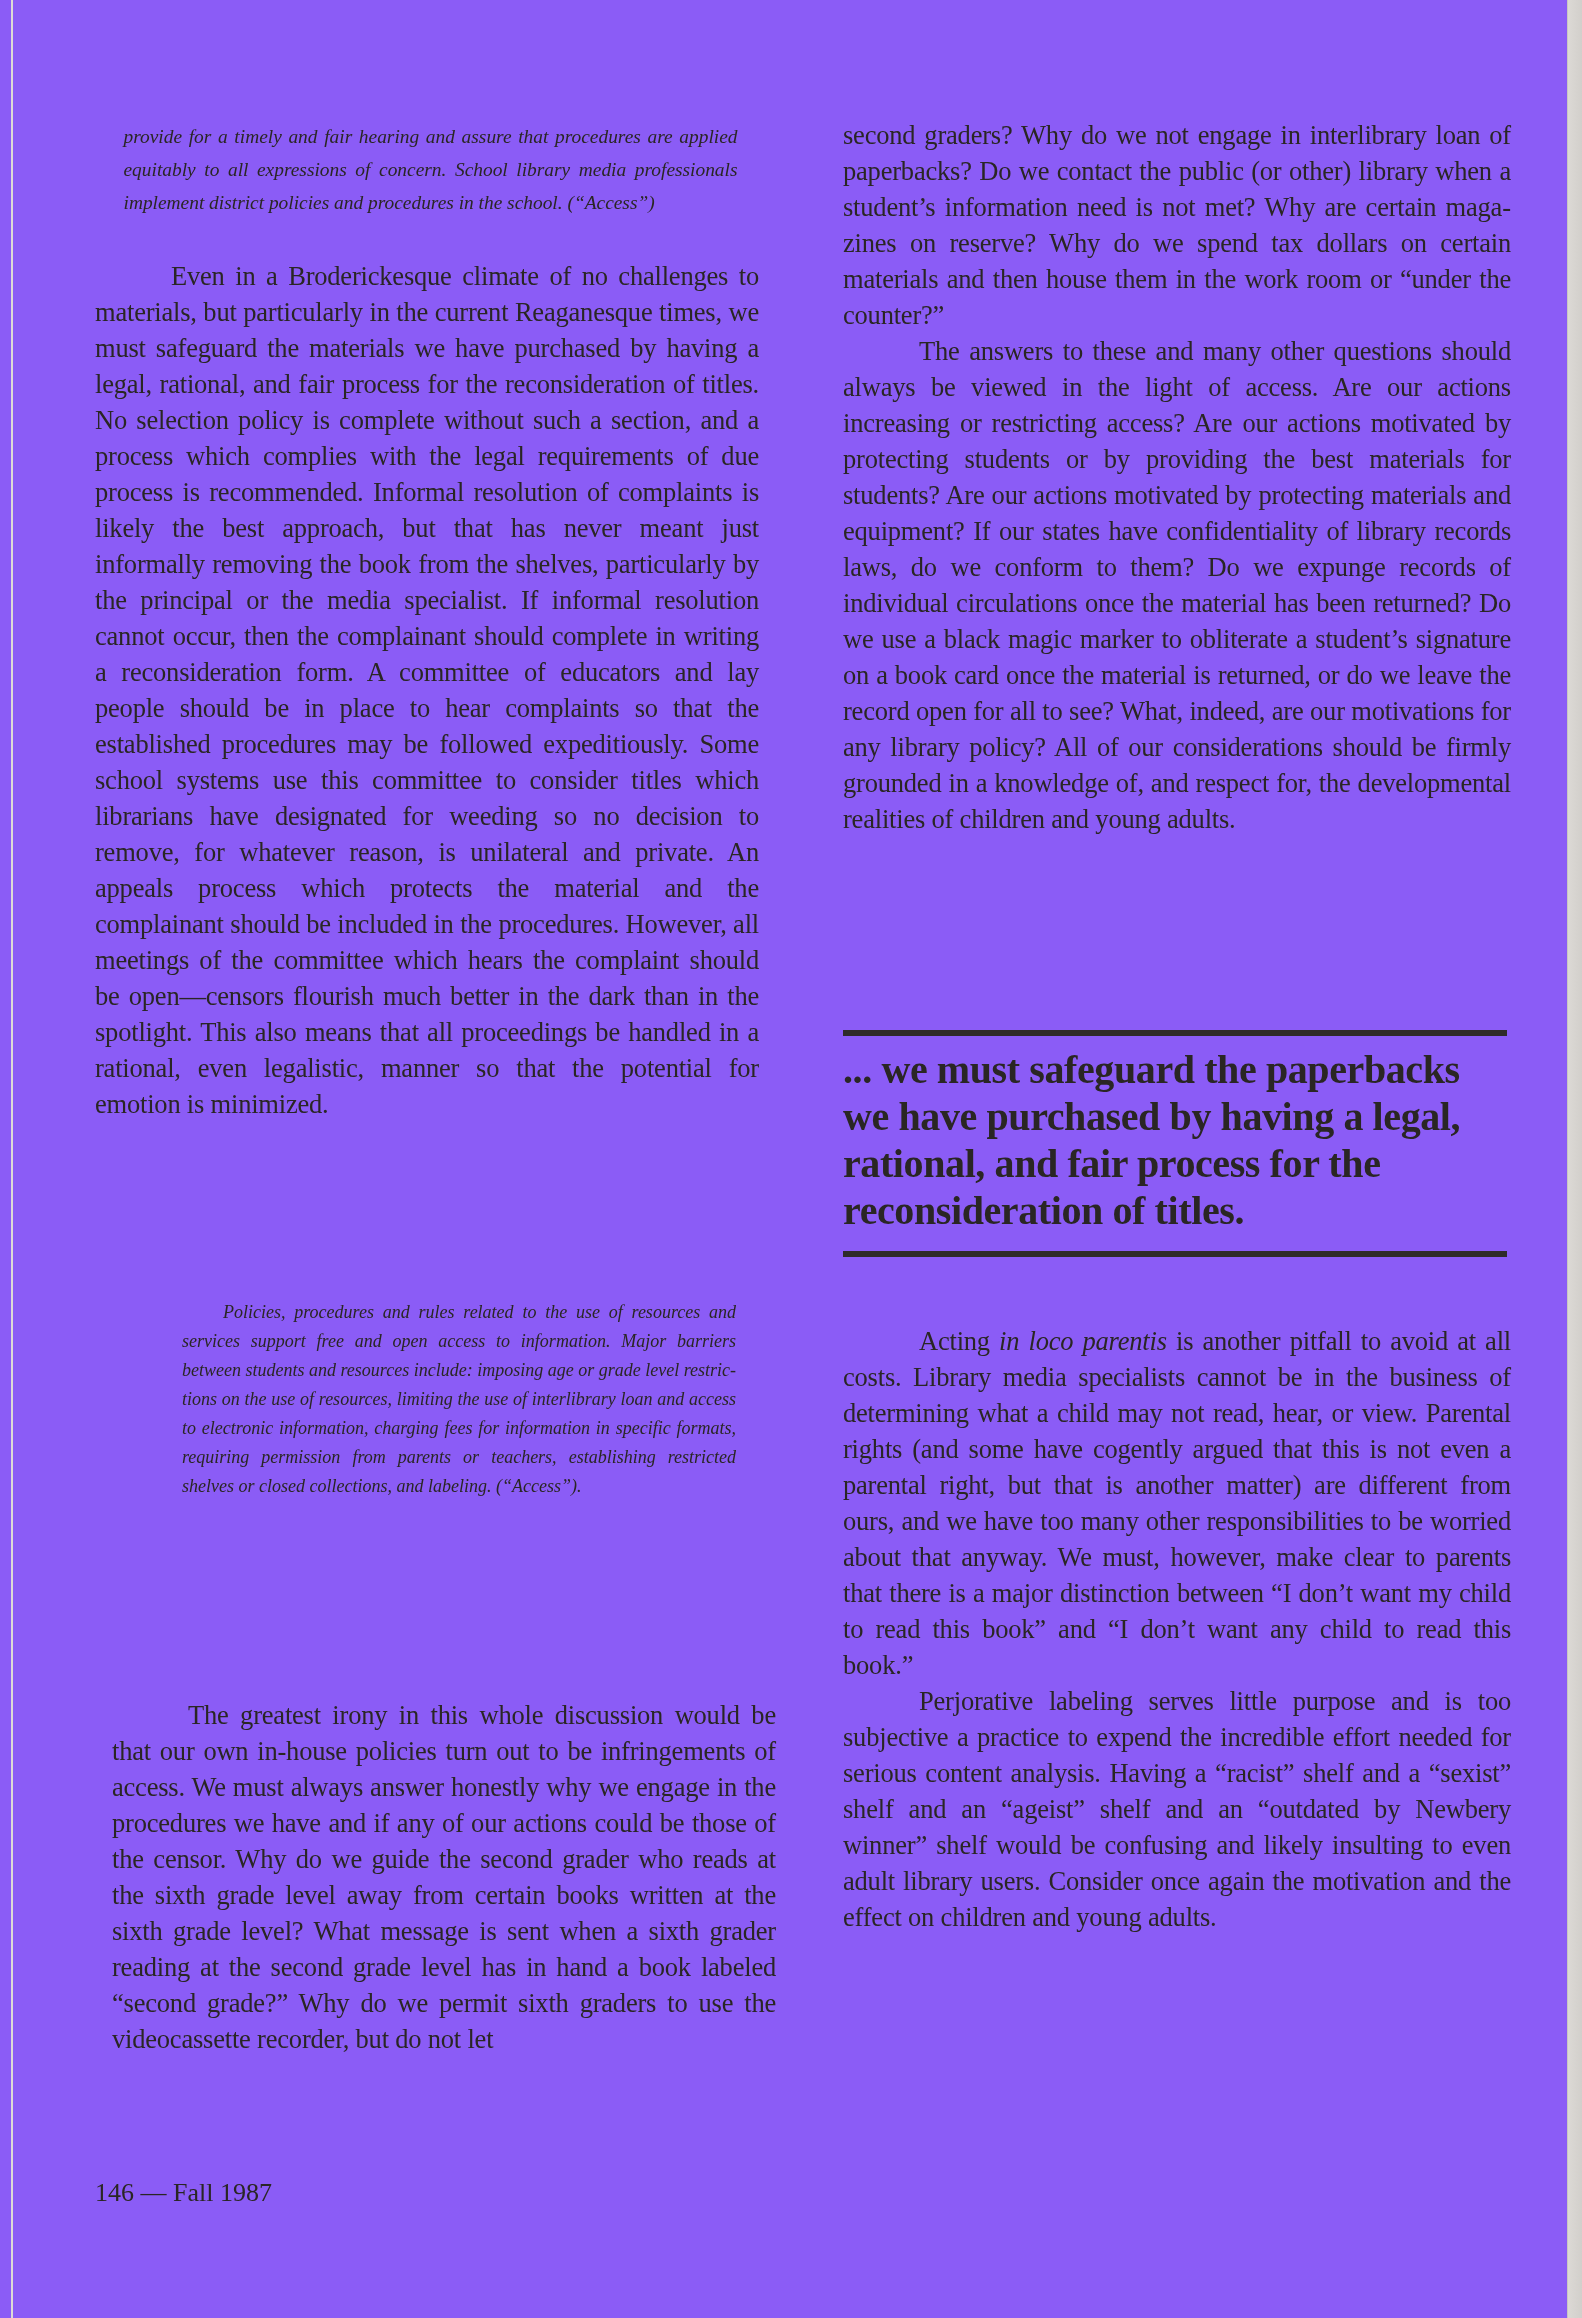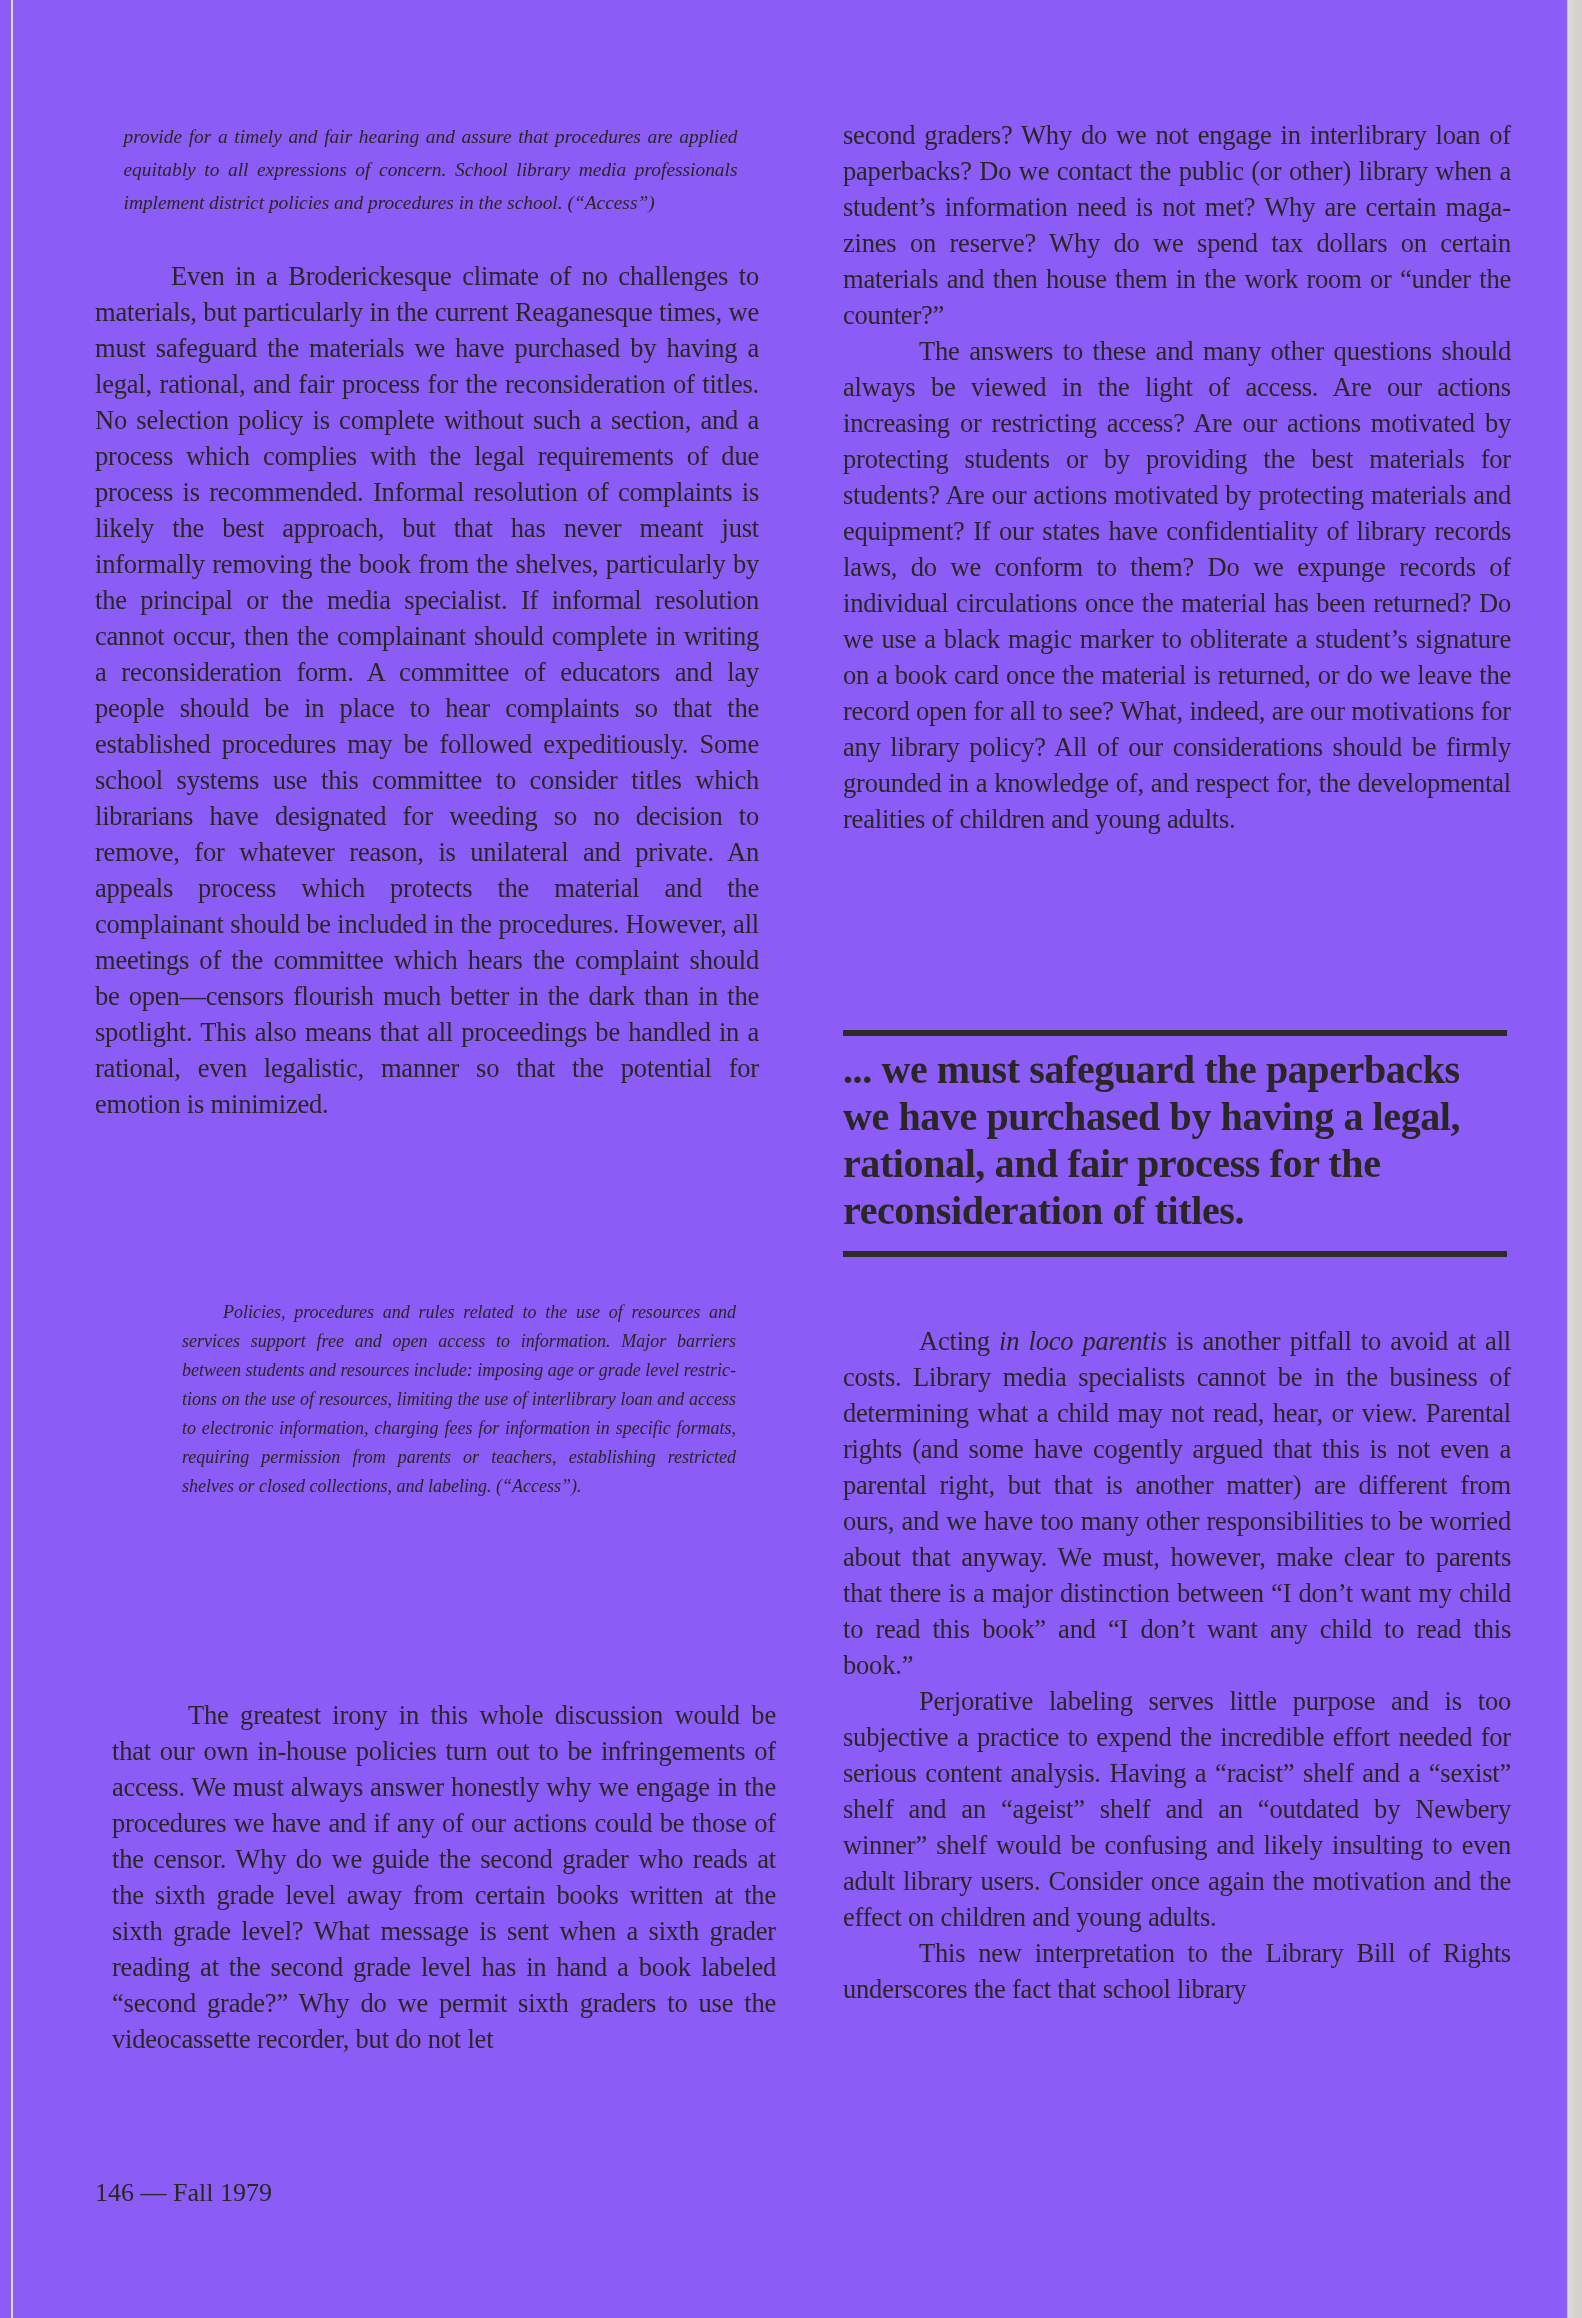--- a/index.html
+++ b/index.html
@@ -147,34 +147,33 @@
   <div class="column col-left">
     <p class="quote quote-1">provide for a timely and fair hearing and assure that procedures are applied equitably to all expressions of concern. School library media professionals implement district policies and procedures in the school. (“Access”)</p>
 
     <p class="body-text indent p-left-1">Even in a Brodericke­sque climate of no chal­lenges to materials, but particularly in the current Reaganesque times, we must safeguard the mate­rials we have purchased by having a legal, rational, and fair process for the reconsideration of titles. No selection policy is complete without such a section, and a process which complies with the legal requirements of due process is recom­mended. Informal resolution of complaints is likely the best approach, but that has never meant just informally removing the book from the shelves, particularly by the principal or the media specialist. If informal resolution cannot occur, then the complainant should complete in writing a reconsideration form. A committee of educators and lay people should be in place to hear com­plaints so that the established procedures may be followed expeditiously. Some school systems use this committee to consider titles which librarians have designated for weeding so no decision to remove, for whatever reason, is unilateral and private. An appeals process which protects the material and the complainant should be included in the procedures. However, all meetings of the committee which hears the complaint should be open—censors flourish much better in the dark than in the spotlight. This also means that all pro­ceedings be handled in a rational, even legalistic, manner so that the potential for emotion is min­imized.</p>
 
     <p class="quote quote-2">Policies, procedures and rules related to the use of resources and services support free and open access to information. Major barriers between students and resources include: imposing age or grade level restric­tions on the use of resources, limiting the use of inter­library loan and access to electronic information, charging fees for information in specific formats, requiring permission from parents or teachers, estab­lishing restricted shelves or closed collections, and label­ing. (“Access”).</p>
 
     <p class="body-text indent p-left-2">The greatest irony in this whole discussion would be that our own in-house policies turn out to be infringements of access. We must always answer honestly why we engage in the procedures we have and if any of our actions could be those of the censor. Why do we guide the second grader who reads at the sixth grade level away from cer­tain books written at the sixth grade level? What message is sent when a sixth grader reading at the second grade level has in hand a book labeled “second grade?” Why do we permit sixth graders to use the videocassette recorder, but do not let</p>
   </div>
 
-  <div class="footer">146 — Fall 1979</div>
+  <div class="footer">146 — Fall 1987</div>
 
   <div class="column col-right">
     <p class="body-text p-right-1">
       <span>second graders? Why do we not engage in inter­library loan of paperbacks? Do we contact the public (or other) library when a student’s infor­mation need is not met? Why are certain maga­zines on reserve? Why do we spend tax dollars on certain materials and then house them in the work room or “under the counter?”</span><br>
       <span style="display:inline-block; text-indent:76px; width:668px; text-align:justify;">The answers to these and many other ques­tions should always be viewed in the light of access. Are our actions increasing or restricting access? Are our actions motivated by protecting students or by providing the best materials for students? Are our actions motivated by protect­ing materials and equipment? If our states have confidentiality of library records laws, do we con­form to them? Do we expunge records of individ­ual circulations once the material has been returned? Do we use a black magic marker to oblit­erate a student’s signature on a book card once the material is returned, or do we leave the record open for all to see? What, indeed, are our motiva­tions for any library policy? All of our considera­tions should be firmly grounded in a knowledge of, and respect for, the developmental realities of children and young adults.</span>
     </p>
 
     <div class="pull-quote">
       <div class="rule"></div>
       <div class="pull-text">... we must safeguard the paperbacks we have purchased by having a legal, rational, and fair process for the reconsid­eration of titles.</div>
       <div class="rule"></div>
     </div>
 
     <div class="body-text p-right-2">
       <p class="body-text indent" style="margin:0;"><span>Acting </span><em class="inline-italic">in loco parentis</em><span> is another pitfall to avoid at all costs. Library media specialists can­not be in the business of determining what a child may not read, hear, or view. Parental rights (and some have cogently argued that this is not even a parental right, but that is another matter) are different from ours, and we have too many other responsibilities to be worried about that anyway. We must, however, make clear to parents that there is a major distinction between “I don’t want my child to read this book” and “I don’t want any child to read this book.”</span></p>
       <p class="body-text indent" style="margin:0;">Perjorative labeling serves little purpose and is too subjective a practice to expend the incredi­ble effort needed for serious content analysis. Having a “racist” shelf and a “sexist” shelf and an “ageist” shelf and an “outdated by Newbery winner” shelf would be confusing and likely insult­ing to even adult library users. Consider once again the motivation and the effect on children and young adults.</p>
-      <p class="body-text indent" style="margin:0;">This new interpretation to the Library Bill of Rights underscores the fact that school library</p>
     </div>
   </div>
 </div>
 
 
 </body></html>

